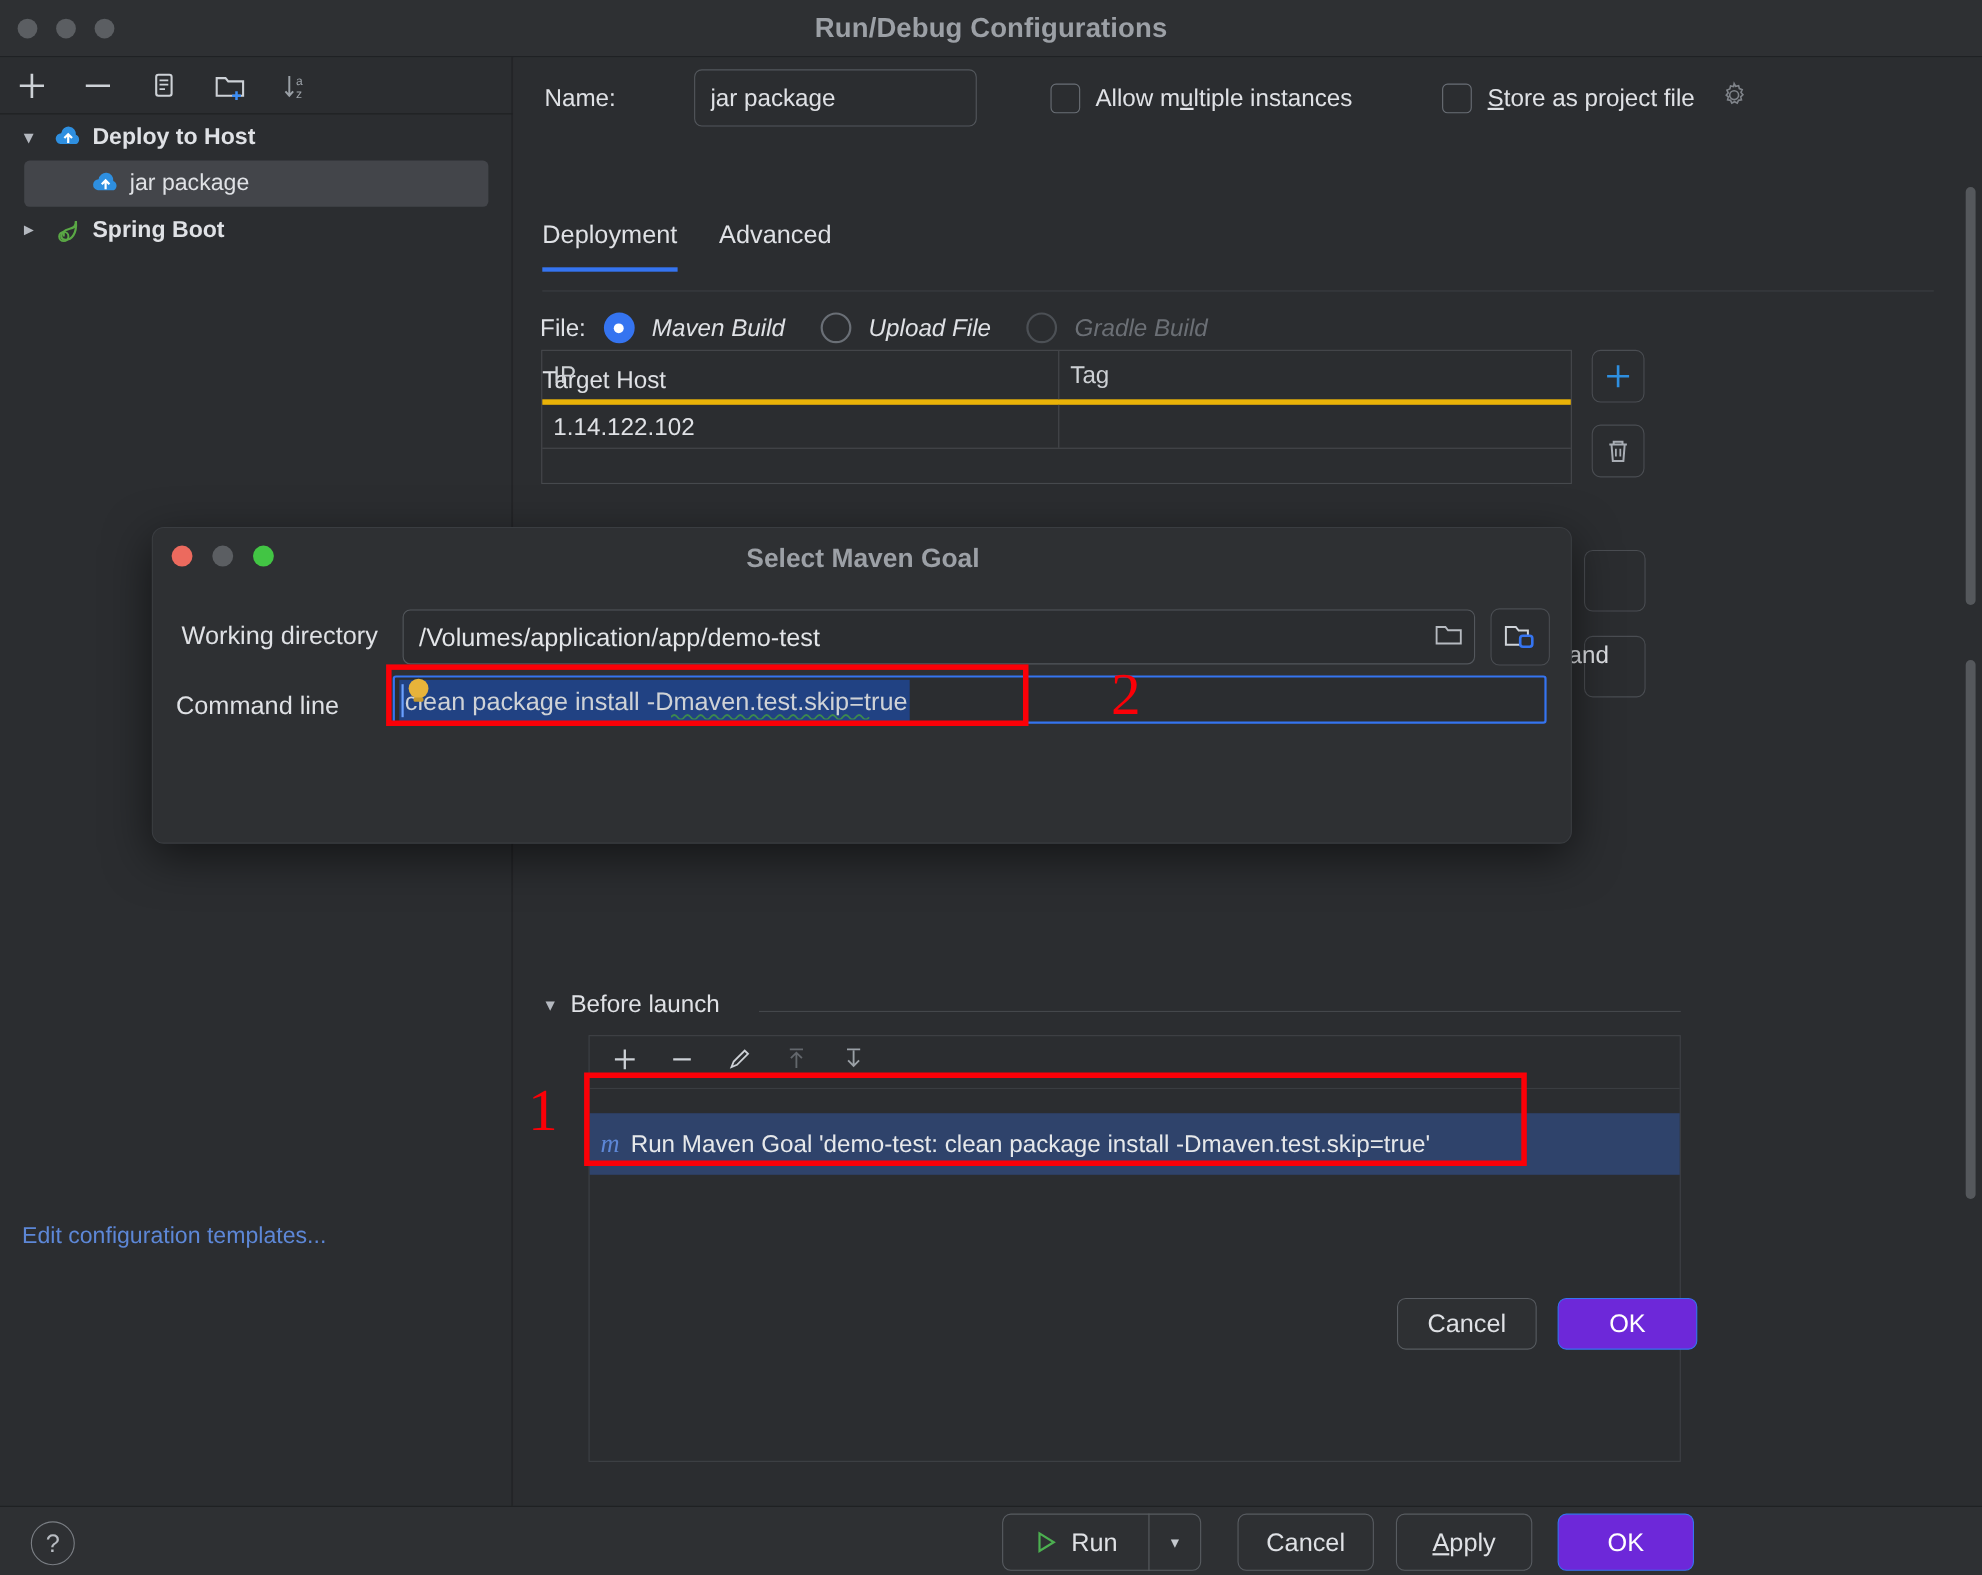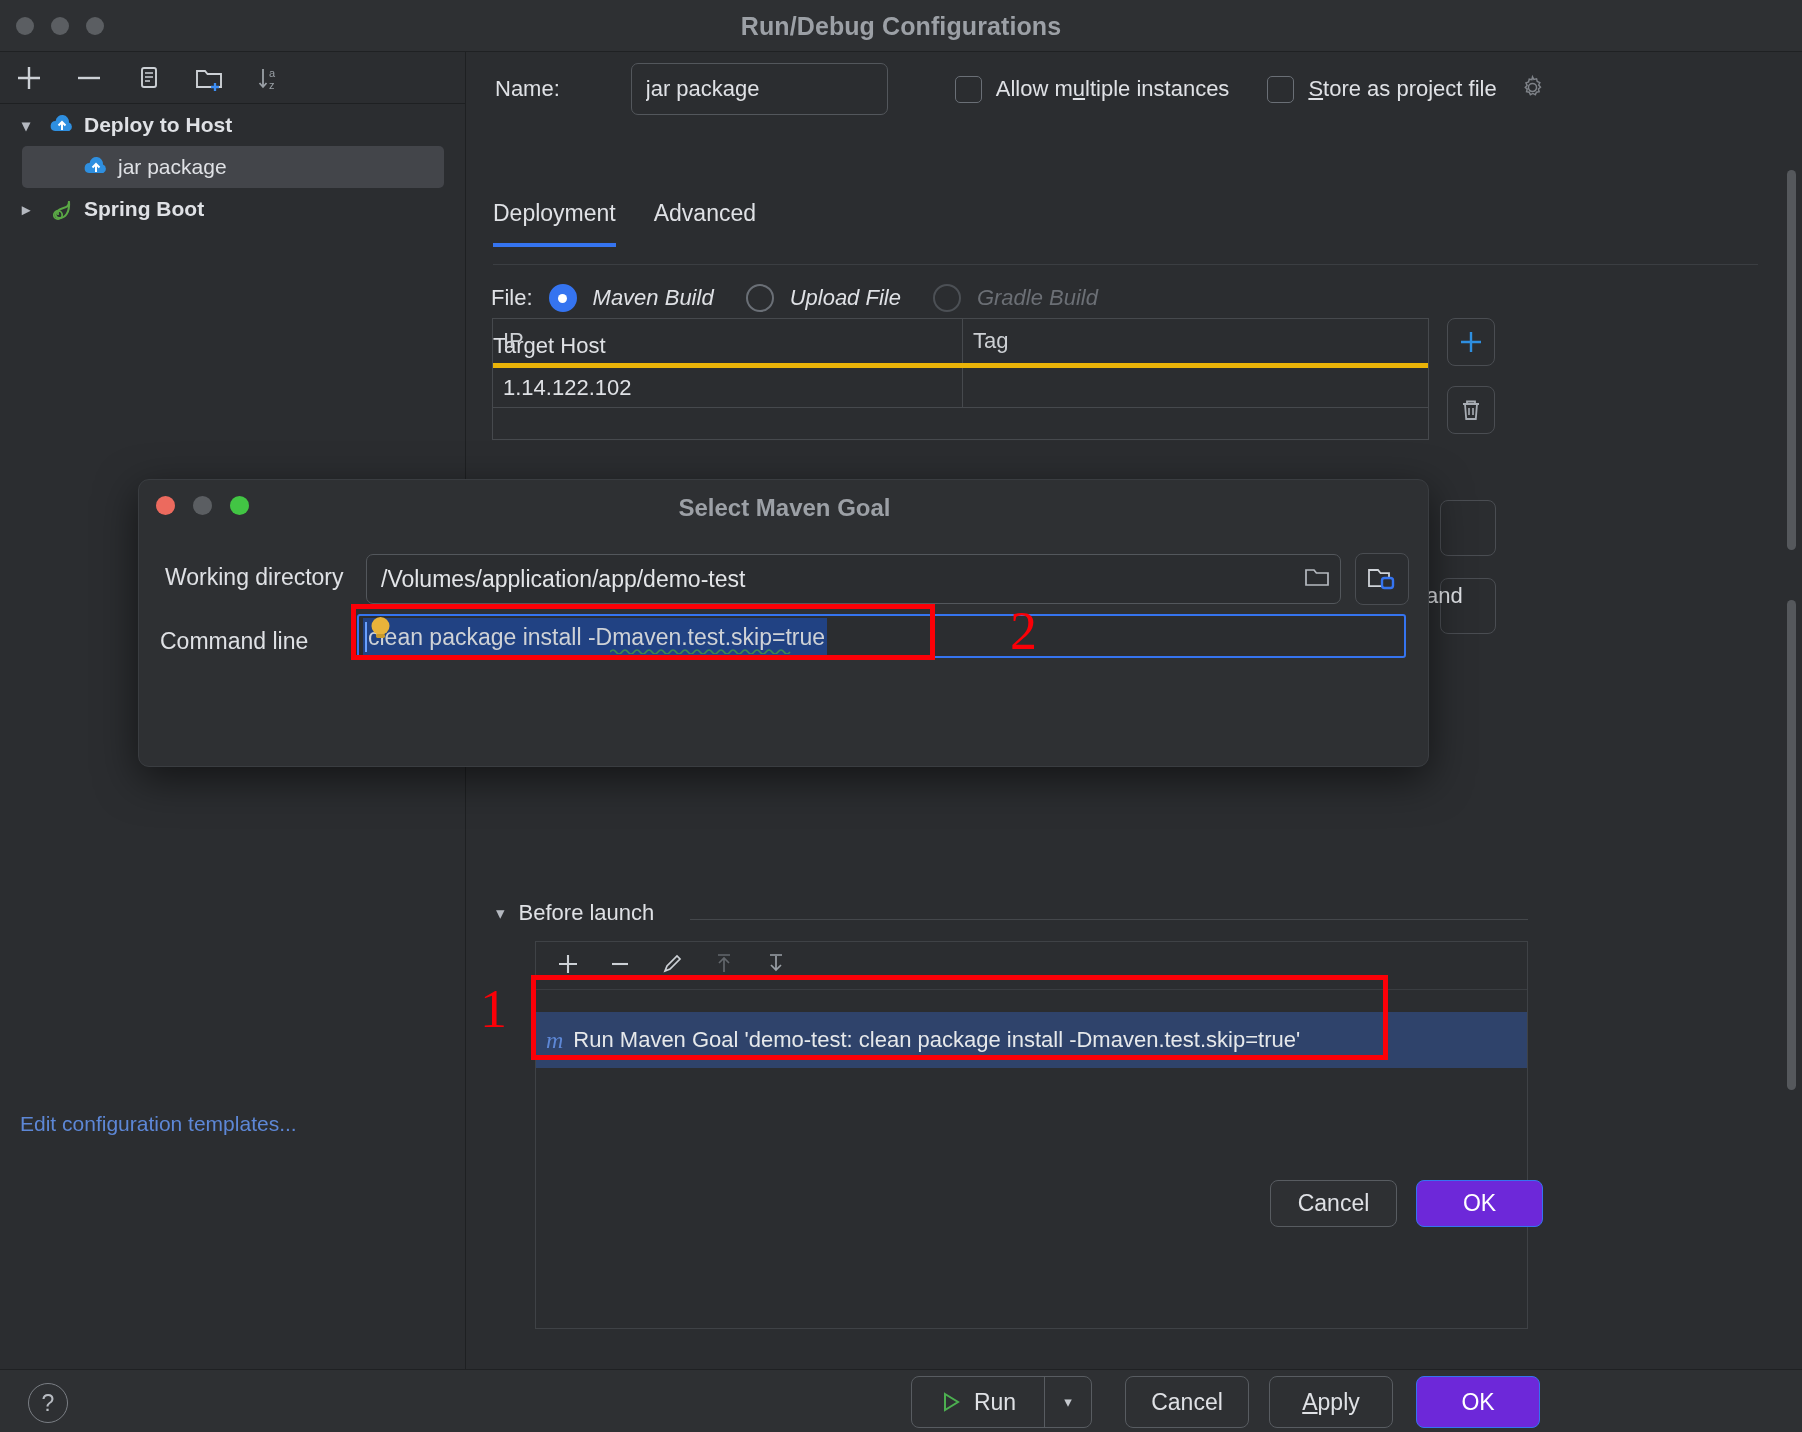--- a/index.html
+++ b/index.html
@@ -317,21 +317,21 @@
 
   <div class="right-panel">
 
     <div class="name-row">
       <span class="label">Name:</span>
       <input class="name-input" value="jar package" style="">
       <div class="cbx-wrap" style="margin-left:67px;">
         <span class="cbx"></span>
         <span class="label"><span>Allow m</span><span class="u">u</span><span>ltiple instances</span></span>
       </div>
-      <div class="cbx-wrap" style="margin-left:38px;">
+      <div class="cbx-wrap" style="margin-left:82px;">
         <span class="cbx"></span>
         <span class="label"><span class="u">S</span><span>tore as project file</span></span>
         <span class="gear-icon">
           <svg width="27" height="27" viewBox="0 0 24 24">
               <path d="M12 8.4a3.6 3.6 0 1 0 0 7.2 3.6 3.6 0 0 0 0-7.2z M12 2.6l1.2 2.2 2.4-.5 .6 2.4 2.3 .9-1 2.2 1.6 1.9-1.8 1.7 .6 2.4-2.4 .4-1 2.2-2.2-1.1-2.2 1.1-1-2.2-2.4-.4 .6-2.4L5.6 12l1.6-1.9-1-2.2 2.3-.9 .6-2.4 2.4 .5z" fill="none" stroke="#7f8389" stroke-width="1.3"></path>
             </svg>
         </span>
       </div>
     </div>
 

